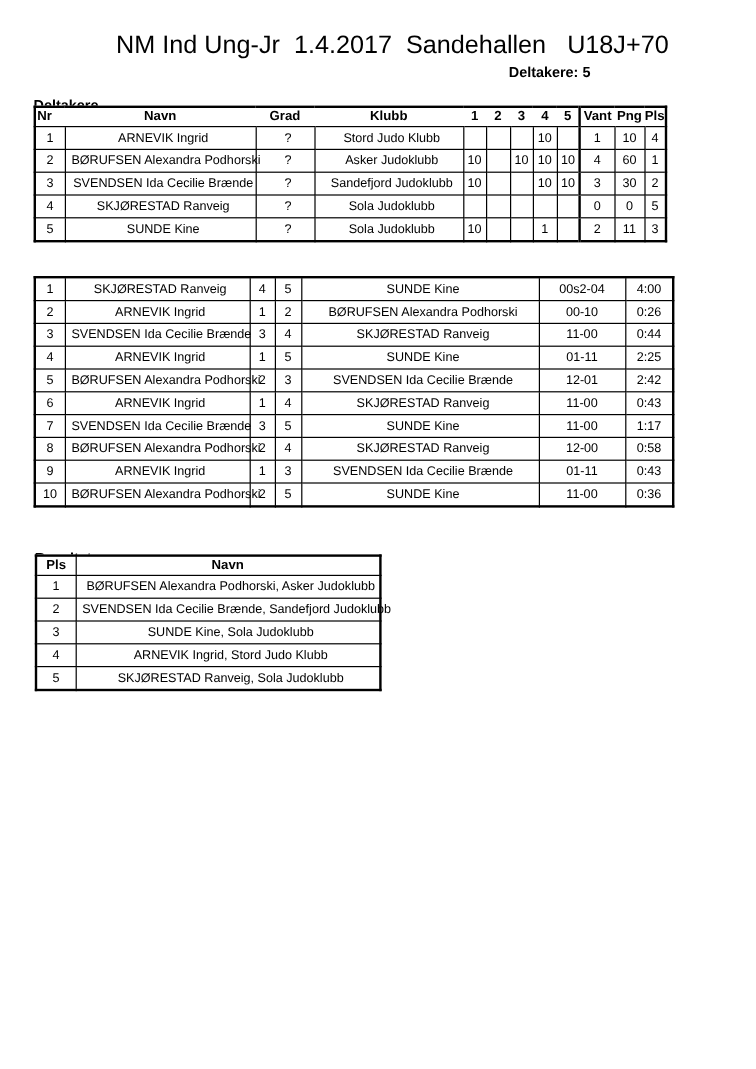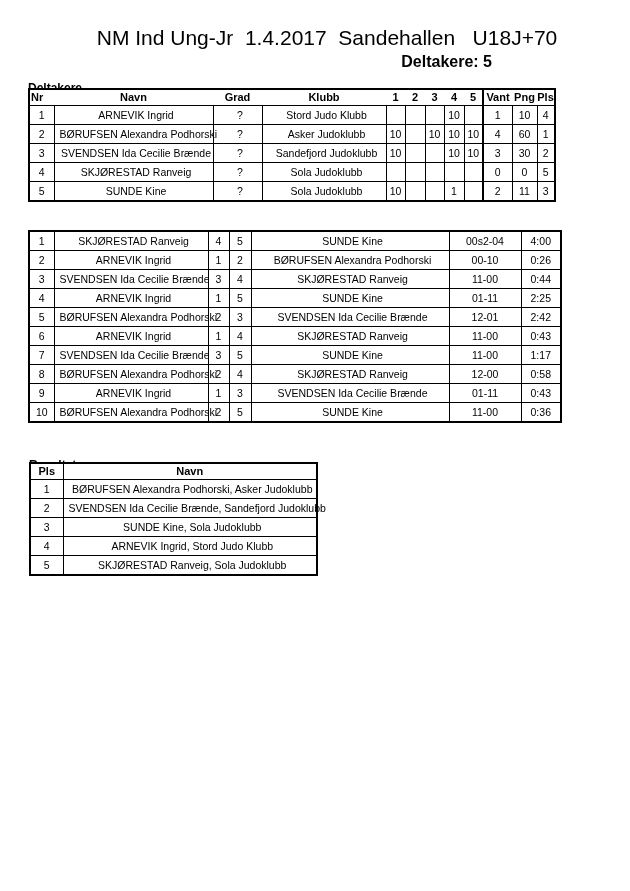--- a/index.html
+++ b/index.html
@@ -18,21 +18,21 @@
     text-align: center;
     font-size: 21px;
     font-weight: normal;
     white-space: pre;
     padding-left: 12px;
   }
   .count-label {
     position: absolute;
     left: 0; top: 53px; width: 492px;
     text-align: right;
-    font-size: 16px;
+    font-size: 12px;
     font-weight: bold;
   }
   .sec-heading {
     position: absolute;
     font-size: 12px;
     font-weight: bold;
     margin-top: 12px;
   }
   .h-deltakere { left: 28px; top: 69px; width: 440px; }
   .h-kamper    { left: 28px; top: 207px; width: 526px; }

